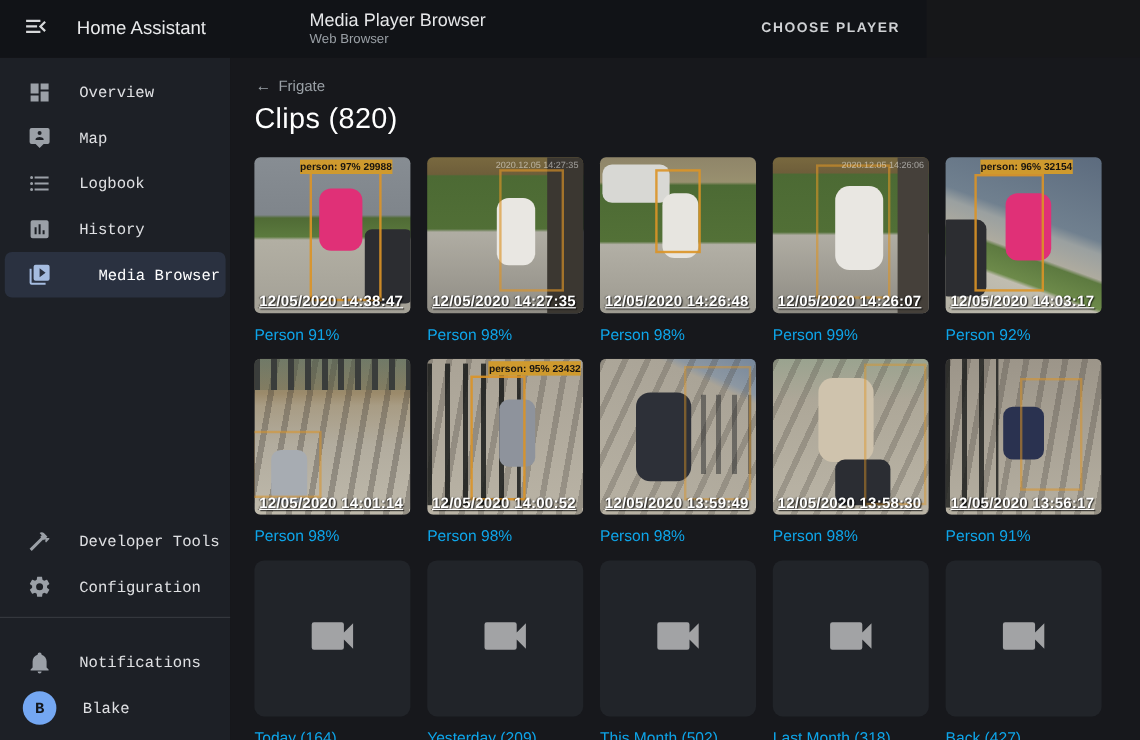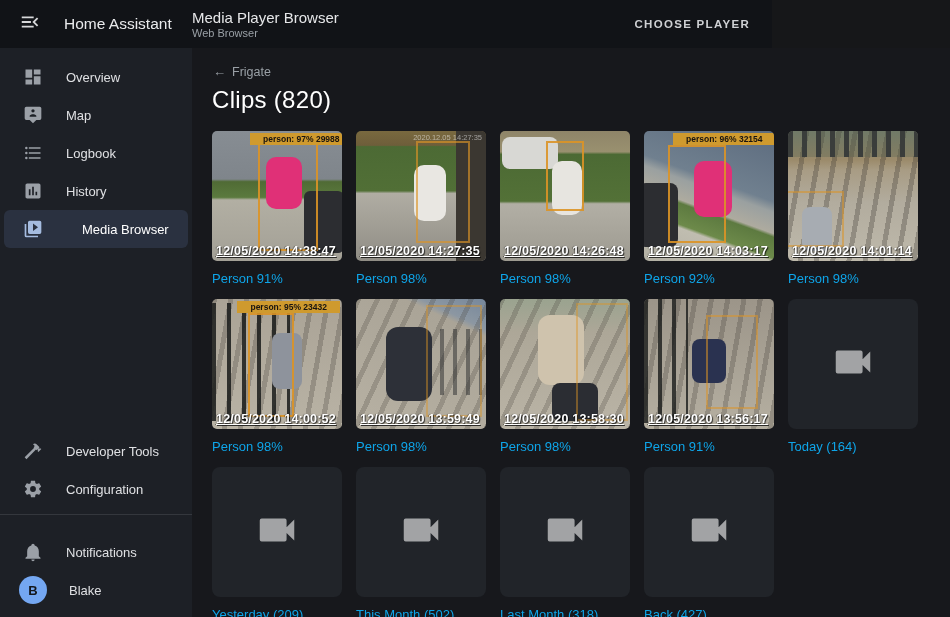--- a/index.html
+++ b/index.html
@@ -7,30 +7,30 @@
     font-family:"Liberation Sans","DejaVu Sans",sans-serif; }
   .app { position:relative; width:950px; height:617px; background:#161719; }
 
   
   .appbar { position:absolute; left:0; top:0; width:772px; height:48px; background:#111317;
     display:flex; align-items:center; z-index:5; }
   .appbar-left { width:192px; display:flex; align-items:center; padding-left:18px; gap:22px; }
   .menu-btn { width:24px; height:24px; display:flex; align-items:center; justify-content:center; cursor:pointer; }
   .menu-btn svg { width:22px; height:22px; fill:#d7d8da; }
   .ha-title { color:#e9eaec; font-size:15.5px; white-space:nowrap; }
-  .player-block { line-height:1.15; }
+  .player-block { margin-left:66px; line-height:1.15; }
   .player-title { color:#e6e7e9; font-size:15px; }
   .player-sub { color:#9aa0a6; font-size:11px; margin-top:1px; }
   .choose-player { margin-left:auto; margin-right:12px; color:#cfd1d4; font-size:11.5px;
     letter-spacing:1.3px; font-weight:bold; padding:8px 10px; cursor:pointer; }
 
   
   .sidebar { position:absolute; left:0; top:48px; width:192px; height:569px; background:#1d2026;
     display:flex; flex-direction:column; }
-  .nav-group { padding-top:10px; }
+  .nav-group { padding-top:10px;font-family:Liberation Mono, monospace; }
   .nav-item { height:38px; display:flex; align-items:center; padding-left:18px; gap:22px;
     cursor:pointer; margin:0 4px; border-radius:6px; }
   .nav-item .nicon { width:22px; height:22px; display:flex; align-items:center; justify-content:center; }
   .nav-item .nicon svg { width:20px; height:20px; fill:#9ba0a7; }
   .nav-item .nlabel { color:#dfe0e3; font-size:13px; font-weight:500; }
   .nav-item.selected { background:#2a3140; }
   .nav-item.selected .nicon svg { fill:#a5bce0; }
   .nav-item.selected .nlabel { color:#ffffff;margin-left:16px; }
   .nav-spacer { flex:1; }
   .nav-divider { height:1px; background:#34373d; margin:6px 0 8px 0; }
@@ -47,21 +47,21 @@
   .page-title { color:#ffffff; font-size:24px; font-weight:normal; padding:7px 0 0 20px; letter-spacing:.3px; }
 
   .grid { display:grid; grid-template-columns:repeat(5,130px); column-gap:14px; padding:17px 0 0 20px; }
   .card { width:130px; cursor:pointer; margin-bottom:12px; }
   .thumb { position:relative; width:130px; height:130px; border-radius:5px; overflow:hidden; }
   .card-label { color:#0ea5e9; font-size:13px; margin-top:9px; line-height:17px; }
 
   .blob { position:absolute; }
   .bbox { position:absolute; border:2px solid rgba(219,148,38,.9); }
   .chip { position:absolute; top:2px; background:#cf9a2e; color:#181410; font-size:8.5px;
-    font-weight:bold; padding:1px 13px; white-space:nowrap; }
+    font-weight:bold; padding:1px 0; white-space:nowrap; }
   .camstamp { position:absolute; top:2px; right:4px; font-size:7.5px; color:rgba(255,255,255,.5); white-space:nowrap; }
   .stamp { position:absolute; left:4px; bottom:3px; color:#ffffff; font-size:12.5px; font-weight:bold;
     letter-spacing:.2px; text-shadow:1px 1px 1px rgba(0,0,0,.75), -1px 0 1px rgba(0,0,0,.4); white-space:nowrap;text-decoration:underline; }
 
   
   .s1{background:linear-gradient(180deg,#878d93 0%,#7f858b 37%,#506b35 39%,#5b7a3e 51%,#b2afa3 53%,#a3a096 100%);}
   .s1 .b2{left:92px;top:60px;width:40px;height:62px;background:#2c2d31;border-radius:6px;}
   .s1 .b1{left:54px;top:26px;width:36px;height:52px;background:#e03077;border-radius:10px;}
   .s1 .bbox{left:46px;top:6px;width:60px;height:114px;}
   .s1 .chip{left:38px;}
@@ -263,20 +263,30 @@
       <div class="card">
         <div class="thumb s3">
           <div class="blob b2"></div>
           <div class="blob b1"></div>
           <div class="bbox"></div>
           <div class="stamp">12/05/2020 14:26:48</div>
         </div>
         <div class="card-label">Person 98%</div>
       </div>
 
+      <div class="card">
+        <div class="thumb s4">
+          <div class="blob b2"></div>
+          <div class="blob b1"></div>
+          <div class="bbox"></div>
+          <div class="camstamp">2020.12.05 14:26:06</div>
+          <div class="stamp">12/05/2020 14:26:07</div>
+        </div>
+        <div class="card-label">Person 99%</div>
+      </div>
 
       <div class="card">
         <div class="thumb s5">
           <div class="blob b2"></div>
           <div class="blob b1"></div>
           <div class="bbox"></div>
           <div class="chip">person: 96% 32154</div>
           <div class="stamp">12/05/2020 14:03:17</div>
         </div>
         <div class="card-label">Person 92%</div>

